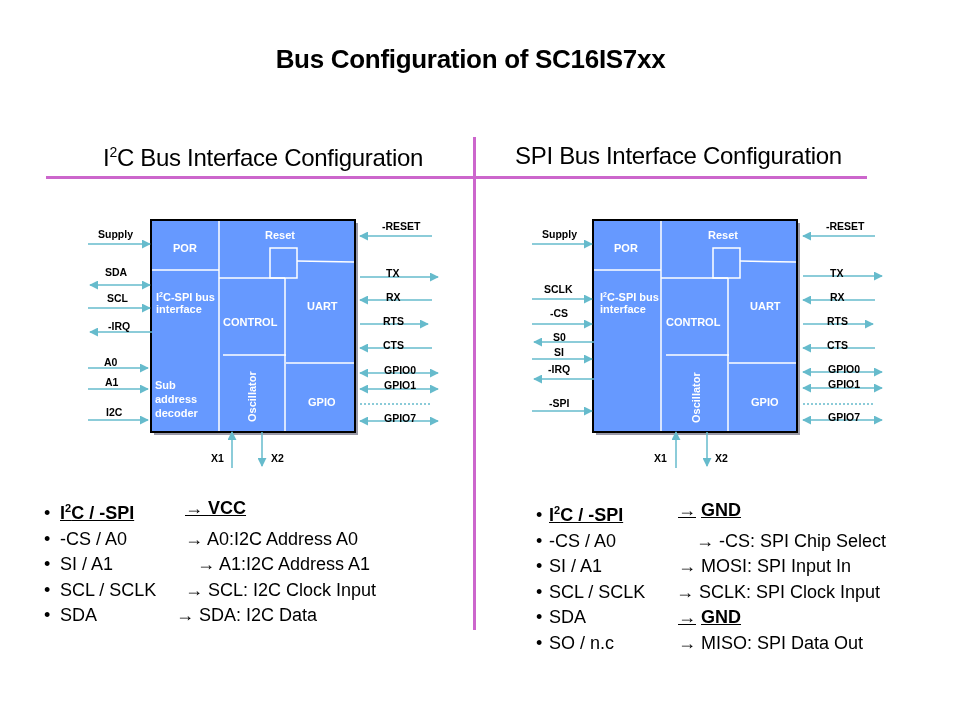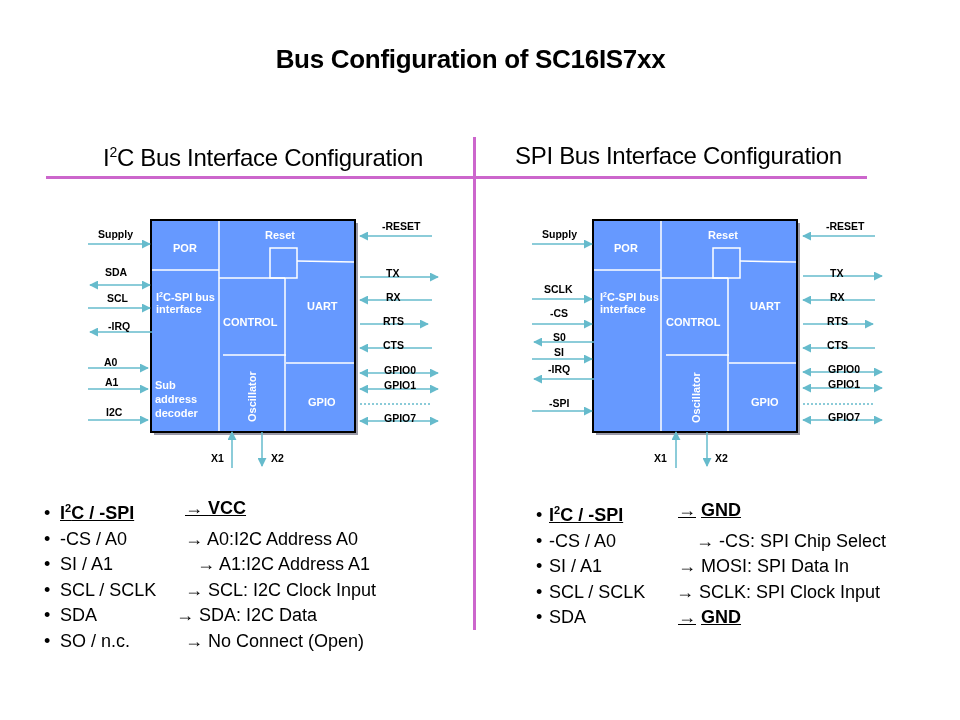--- a/index.html
+++ b/index.html
@@ -209,34 +209,34 @@
   </li>
   <li>
     <span class="dot">•</span><span class="pin">SI / A1</span><span class="arrow" style="left:141px;margin-left:12px;"><span>→</span> <span>A1:I2C Address A1</span></span>
   </li>
   <li>
     <span class="dot">•</span><span class="pin">SCL / SCLK</span><span class="arrow" style="left:141px;"><span>→</span> <span>SCL: I2C Clock Input</span></span>
   </li>
   <li>
     <span class="dot">•</span><span class="pin">SDA</span><span class="arrow" style="left:132px;text-align:center;"><span>→</span> <span>SDA: I2C Data</span></span>
   </li>
-  <li>
-    <span class="dot">•</span><span class="pin">SO / n.c.</span><span class="arrow" style="left:141px;"><span>→</span> <span>No Connect (Open)</span></span>
-  </li>
 </ul>
 
 <ul class="bullets" style="left:536px; top:498px;">
   <li>
     <span class="dot" style="width:13px;">•</span><span class="pin bold"><span>I</span><sup>2</sup><span>C / -SPI</span></span><span class="arrow" style="left:142px;"><span class="bold">→</span> <span class="bold">GND</span></span>
   </li>
   <li>
     <span class="dot" style="width:13px;">•</span><span class="pin">-CS / A0</span><span class="arrow" style="left:160px;"><span>→</span> <span>-CS: SPI Chip Select</span></span>
   </li>
   <li>
-    <span class="dot" style="width:13px;">•</span><span class="pin">SI / A1</span><span class="arrow" style="left:142px;"><span>→</span> <span>MOSI: SPI Data In</span></span>
+    <span class="dot" style="width:13px;">•</span><span class="pin">SI / A1</span><span class="arrow" style="left:142px;"><span>→</span> <span>MOSI: SPI Input In</span></span>
   </li>
   <li>
     <span class="dot" style="width:13px;">•</span><span class="pin">SCL / SCLK</span><span class="arrow" style="left:140px;"><span>→</span> <span>SCLK: SPI Clock Input</span></span>
   </li>
   <li>
     <span class="dot" style="width:13px;">•</span><span class="pin">SDA</span><span class="arrow" style="left:142px;"><span class="bold">→</span> <span class="bold">GND</span></span>
   </li>
+  <li>
+    <span class="dot" style="width:13px;">•</span><span class="pin">SO / n.c</span><span class="arrow" style="left:142px;"><span>→</span> <span>MISO: SPI Data Out</span></span>
+  </li>
 </ul>
 
 </body></html>

